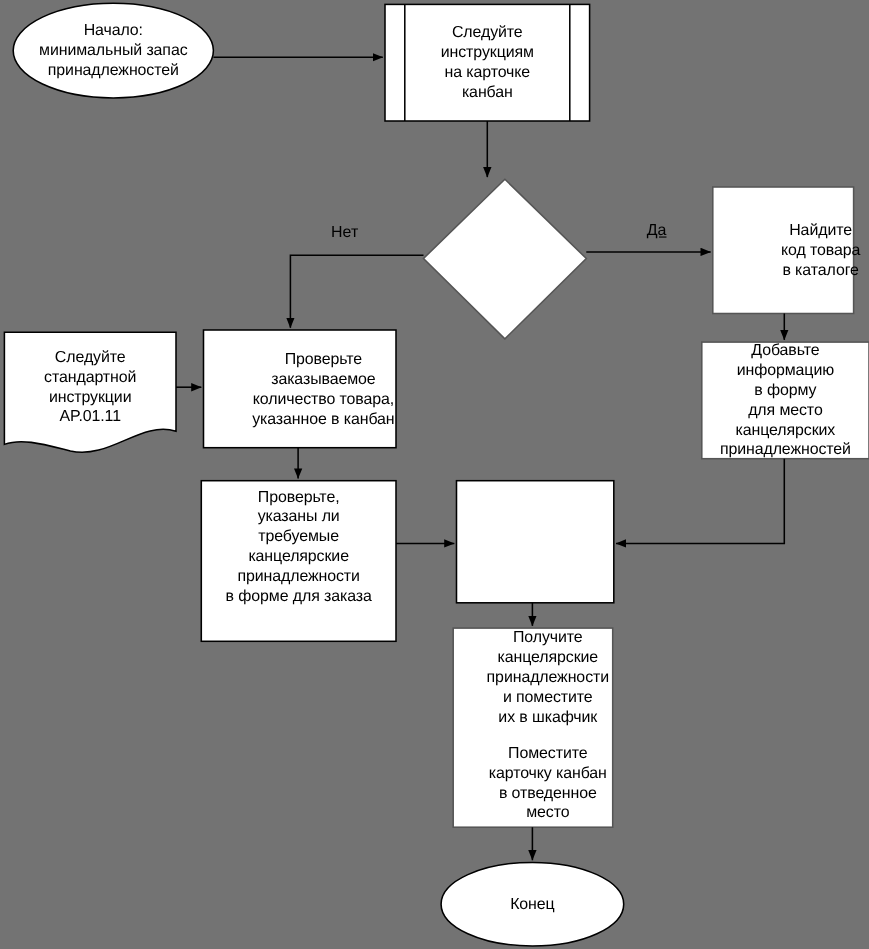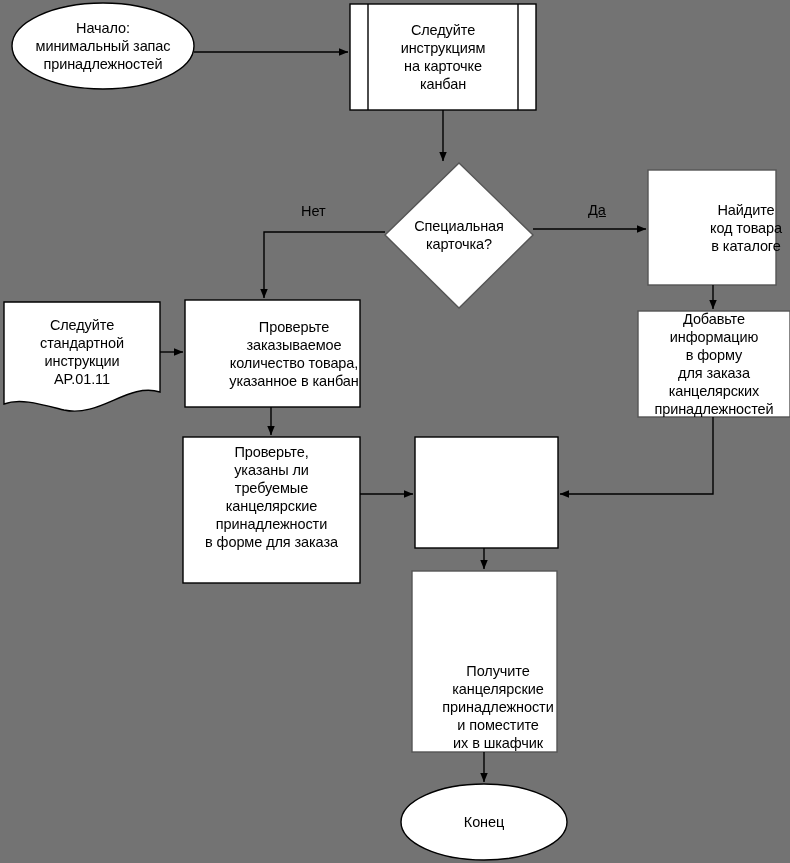--- a/index.html
+++ b/index.html
@@ -54,21 +54,21 @@
     color: #000000;
     font-family: "Liberation Sans", sans-serif;
     font-size: 14.5px;
     line-height: 18px;
     letter-spacing: -0.1px;
     white-space: pre-line;
     box-sizing: border-box;
     pointer-events: none;
   }
   .nodetext.two-para {
-    justify-content: flex-end;
+    justify-content: flex-start;
     padding-left: 27px;
   }
   .nodetext p {
     margin: 0;
   }
   .nodetext p + p {
     margin-top: 15px;
   }
   .edgelabel {
     position: absolute;
@@ -130,31 +130,29 @@
 
   <div class="nodetext" style="left:14px; top:10px; width:178px; height:72px;">Начало:
 минимальный запас
 принадлежностей</div>
 
   <div class="nodetext" style="left:368px; top:4px; width:150px; height:106px;">Следуйте
 инструкциям
 на карточке
 канбан</div>
 
-  <div class="nodetext" style="left:387px; top:207px; width:144px; height:56px;">Специальная
-карточка?</div>
 
   <div class="nodetext" style="left:672px; top:170px; width:148px; height:115px;">Найдите
 код товара
 в каталоге</div>
 
   <div class="nodetext" style="left:638px; top:311px; width:152px; height:106px;">Добавьте
 информацию
 в форму
-для заказа
+для место
 канцелярских
 принадлежностей</div>
 
   <div class="nodetext" style="left:4px; top:302px; width:156px; height:100px;">Следуйте
 стандартной
 инструкции
 AP.01.11</div>
 
   <div class="nodetext" style="left:185px; top:300px; width:175px; height:107px;padding-left:43px;">Проверьте
 заказываемое
@@ -168,20 +166,24 @@
 принадлежности
 в форме для заказа</div>
 
 
   <div class="nodetext two-para" style="left:412px; top:571px; width:145px; height:181px;">
     <p>Получите
 канцелярские
 принадлежности
 и поместите
 их в шкафчик</p>
+    <p>Поместите
+карточку канбан
+в отведенное
+место</p>
   </div>
 
   <div class="nodetext" style="left:401px; top:784px; width:166px; height:76px;text-align:right;">Конец</div>
 
   <div class="edgelabel" style="left:288px; top:203px;margin-left:13px;">Нет</div>
   <div class="edgelabel" style="left:588px; top:202px;text-decoration:underline;">Да</div>
 
 </div>
 
 </body></html>

